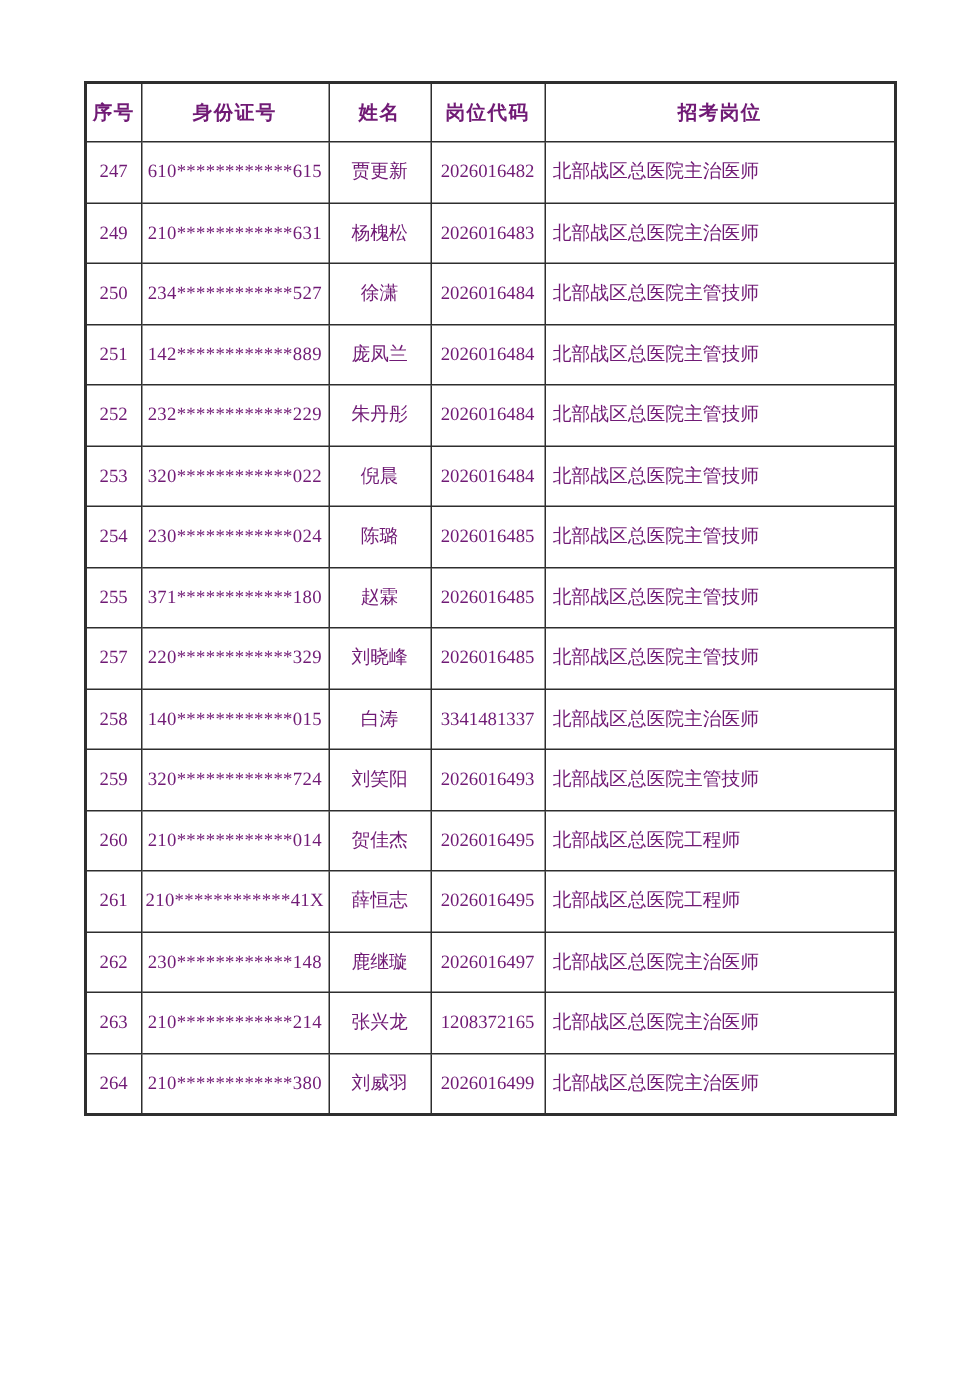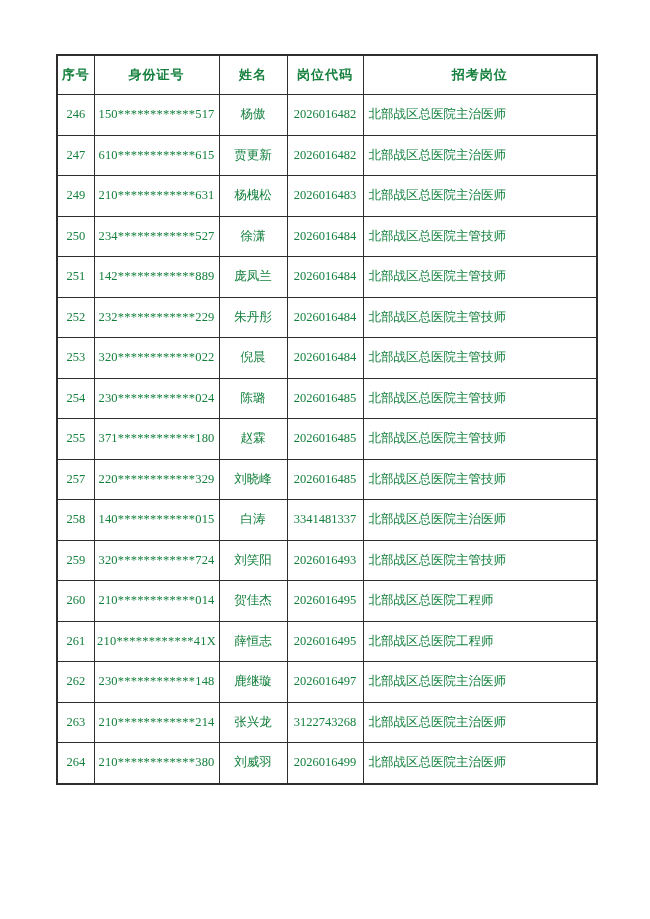--- a/index.html
+++ b/index.html
@@ -6,21 +6,21 @@
     margin: 0;
     padding: 0;
   }
   .page {
     position: relative;
     width: 650px;
     height: 919px;
     background: #ffffff;
     overflow: hidden;
     font-family: "Liberation Serif", "DejaVu Serif", serif;
-    color: #15803d;
+    color: #701a75;
   }
   table.roster {
     position: absolute;
     left: 56px;
     top: 54px;
     width: 540px;
     table-layout: fixed;
     border-collapse: collapse;
     border: 2px solid #2e2e2e;
     background: #ffffff;
@@ -73,27 +73,20 @@
     <thead>
       <tr>
           <th>序号</th>
           <th>身份证号</th>
           <th>姓名</th>
           <th>岗位代码</th>
           <th>招考岗位</th>
         </tr>
     </thead>
     <tbody>
-        <tr>
-          <td>246</td>
-          <td class="idnum">150************517</td>
-          <td>杨傲</td>
-          <td>2026016482</td>
-          <td class="align-left">北部战区总医院主治医师</td>
-        </tr>
         <tr>
           <td>247</td>
           <td class="idnum">610************615</td>
           <td>贾更新</td>
           <td>2026016482</td>
           <td class="align-left">北部战区总医院主治医师</td>
         </tr>
         <tr>
           <td>249</td>
           <td class="idnum">210************631</td>
@@ -182,21 +175,21 @@
           <td>262</td>
           <td class="idnum">230************148</td>
           <td>鹿继璇</td>
           <td>2026016497</td>
           <td class="align-left">北部战区总医院主治医师</td>
         </tr>
         <tr>
           <td>263</td>
           <td class="idnum">210************214</td>
           <td>张兴龙</td>
-          <td>3122743268</td>
+          <td>1208372165</td>
           <td class="align-left">北部战区总医院主治医师</td>
         </tr>
         <tr>
           <td>264</td>
           <td class="idnum">210************380</td>
           <td>刘威羽</td>
           <td>2026016499</td>
           <td class="align-left">北部战区总医院主治医师</td>
         </tr>
       </tbody>

